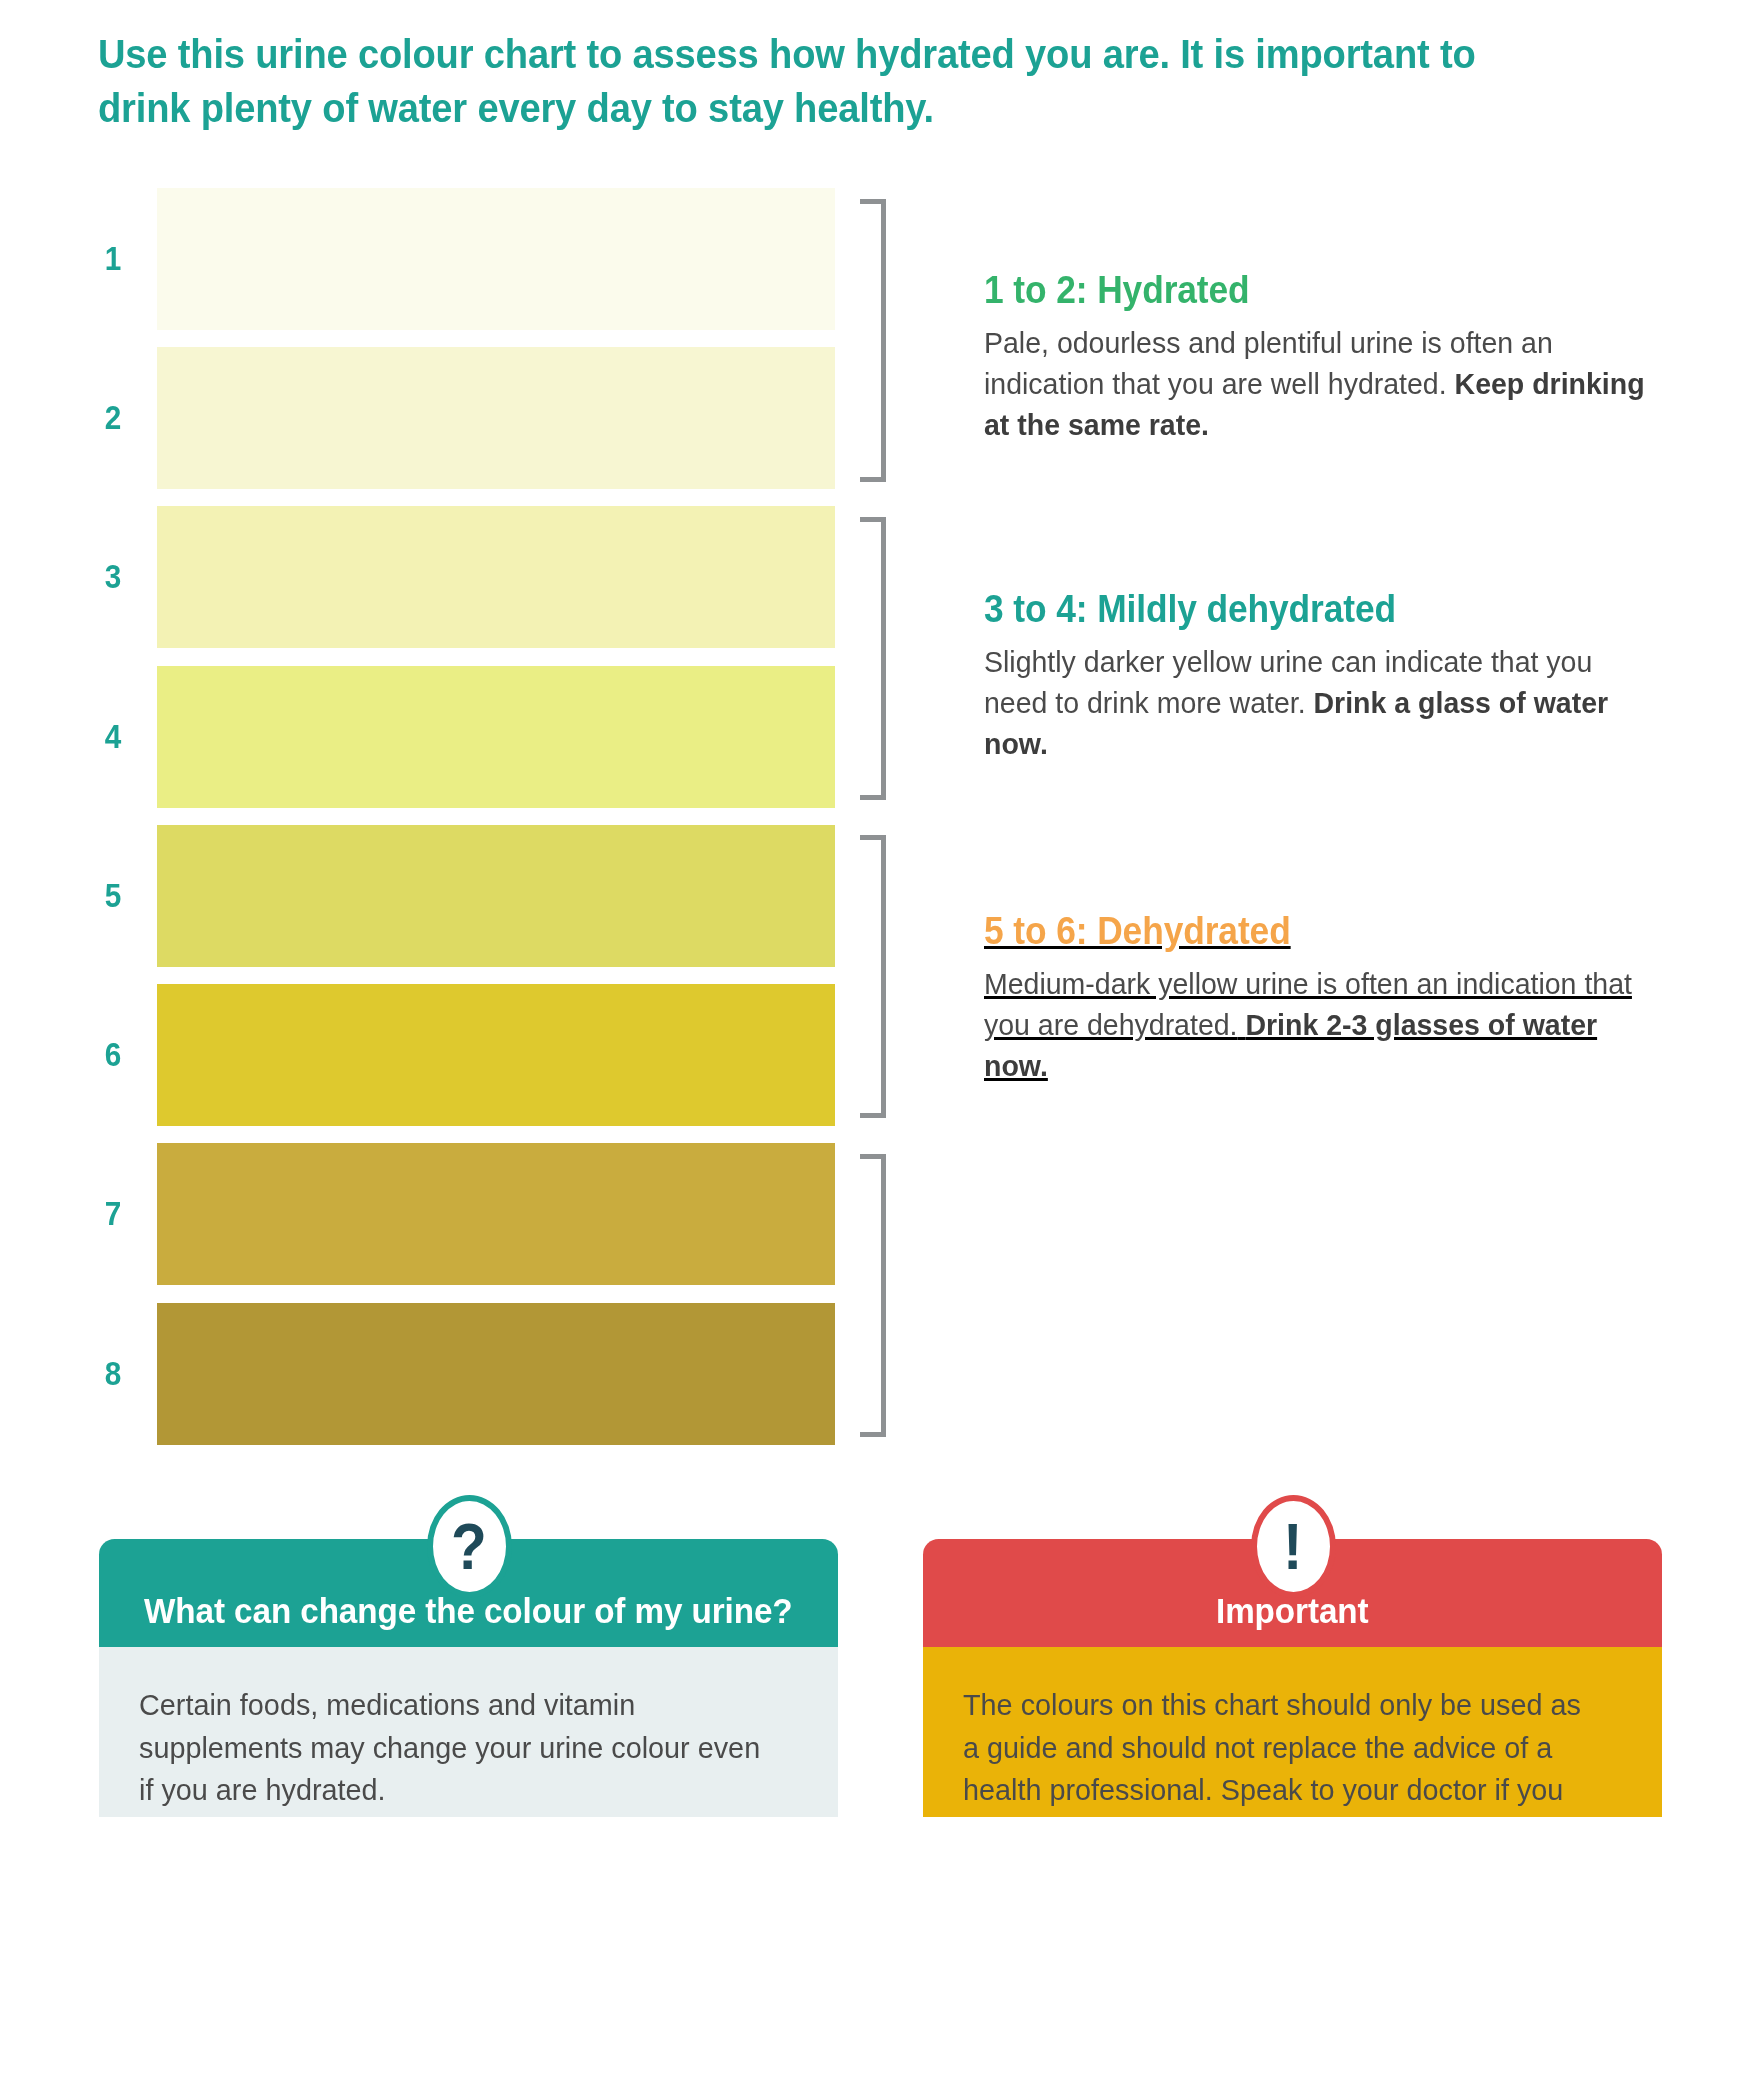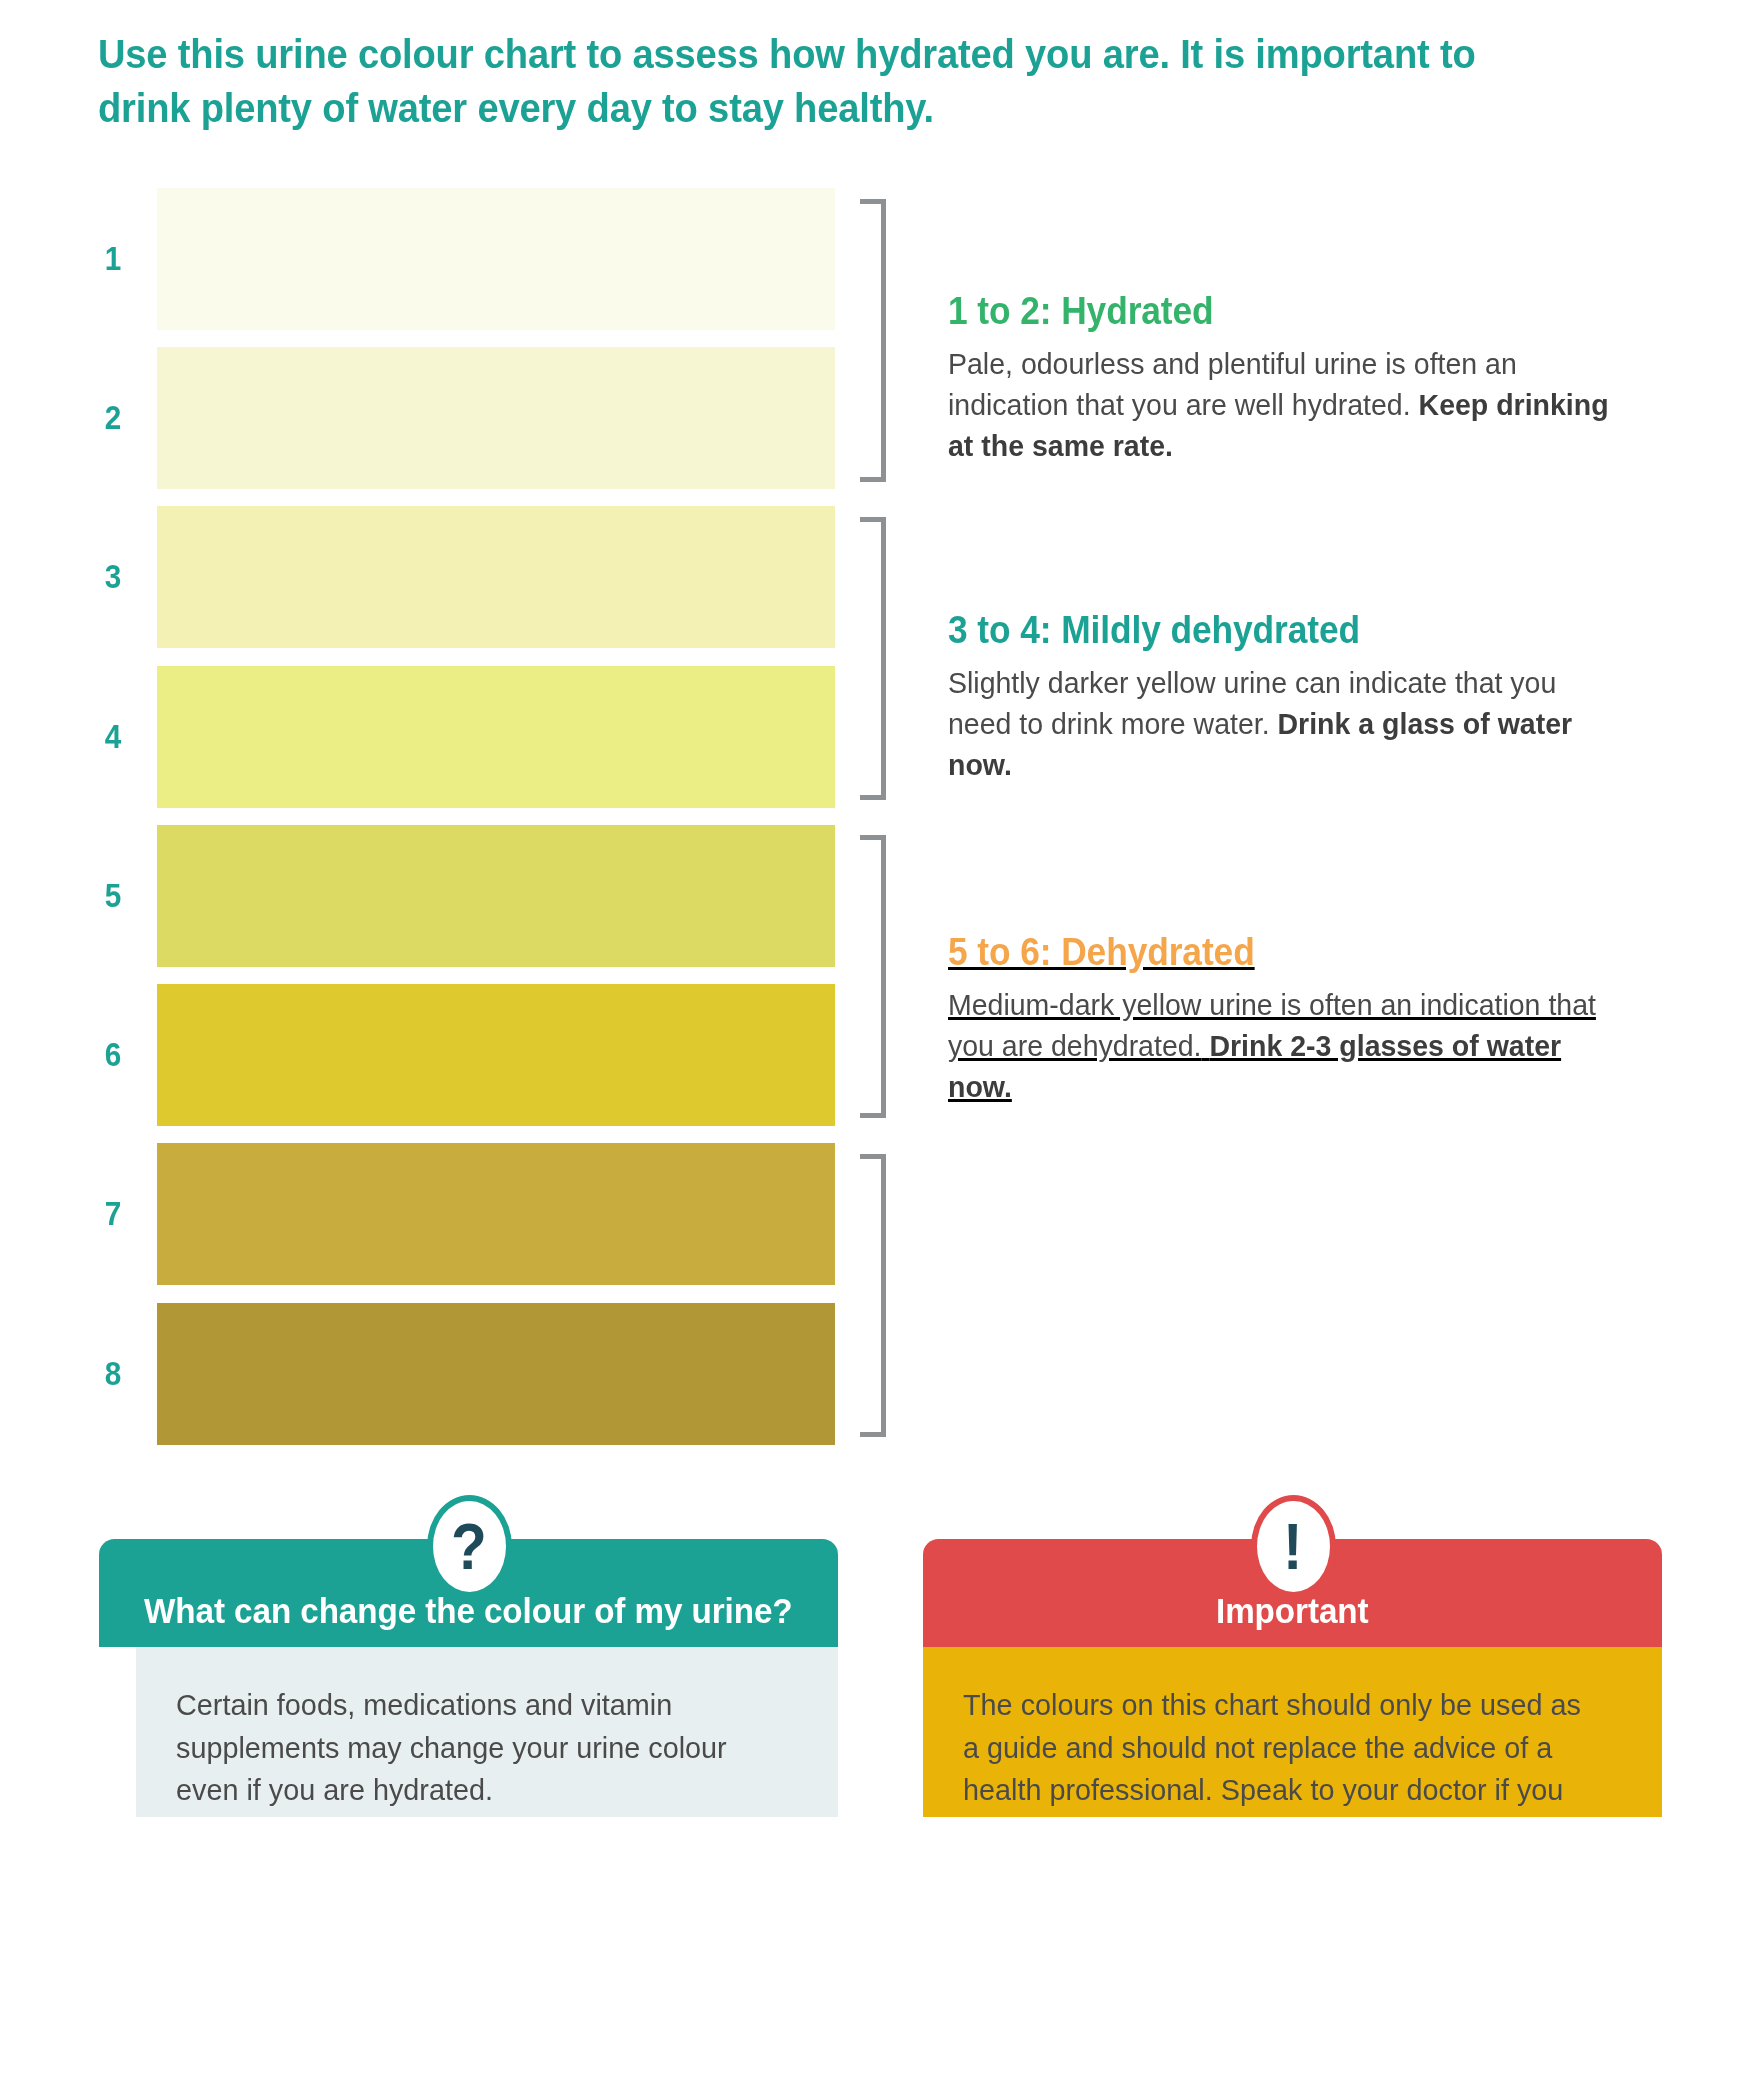--- a/index.html
+++ b/index.html
@@ -82,23 +82,22 @@
     left: 860px;
     width: 25.5px;
     border-right: 5px solid #8e9193;
     border-top: 5px solid #8e9193;
     border-bottom: 5px solid #8e9193;
   }
 
   
   .info {
     position: absolute;
-    left: 948px;
+    left: 984px;
     width: 715px;
-    margin-top: 21px;
   }
 
   .info-title {
     font-family: "Liberation Sans Narrow", "Liberation Sans", sans-serif;
     font-size: 38px;
     font-weight: bold;
     letter-spacing: -0.1px;
     line-height: 1.15;
     margin-bottom: 9.2px;
     transform: scaleX(0.93);
@@ -274,21 +273,21 @@
 
   </div>
 
   <div class="card" id="card-0" style="left:99px;">
     <div class="card-head" id="card-head-0" style="background: rgb(28, 162, 148);">
       <div class="badge" id="badge-0" style="border: 6.4px solid rgb(28, 162, 148);">
         <span class="badge-glyph">?</span>
       </div>
       <span class="card-head-text">What can change the colour of my urine?</span>
     </div>
-    <div class="card-body" id="card-body-0" style="background: rgb(232, 239, 240); min-height: 304px; margin-left: 37px;">
+    <div class="card-body" id="card-body-0" style="background: rgb(232, 239, 240); min-height: 304px;">
       <div class="card-body-text">Certain foods, medications and vitamin supplements may change your urine colour even if you are hydrated.</div>
     </div>
   </div>
 
   <div class="card" id="card-1" style="left:923px;">
     <div class="card-head" id="card-head-1" style="background: rgb(224, 74, 74);">
       <div class="badge" id="badge-1" style="border: 6.4px solid rgb(224, 74, 74);">
         <span class="badge-glyph">!</span>
       </div>
       <span class="card-head-text">Important</span>

